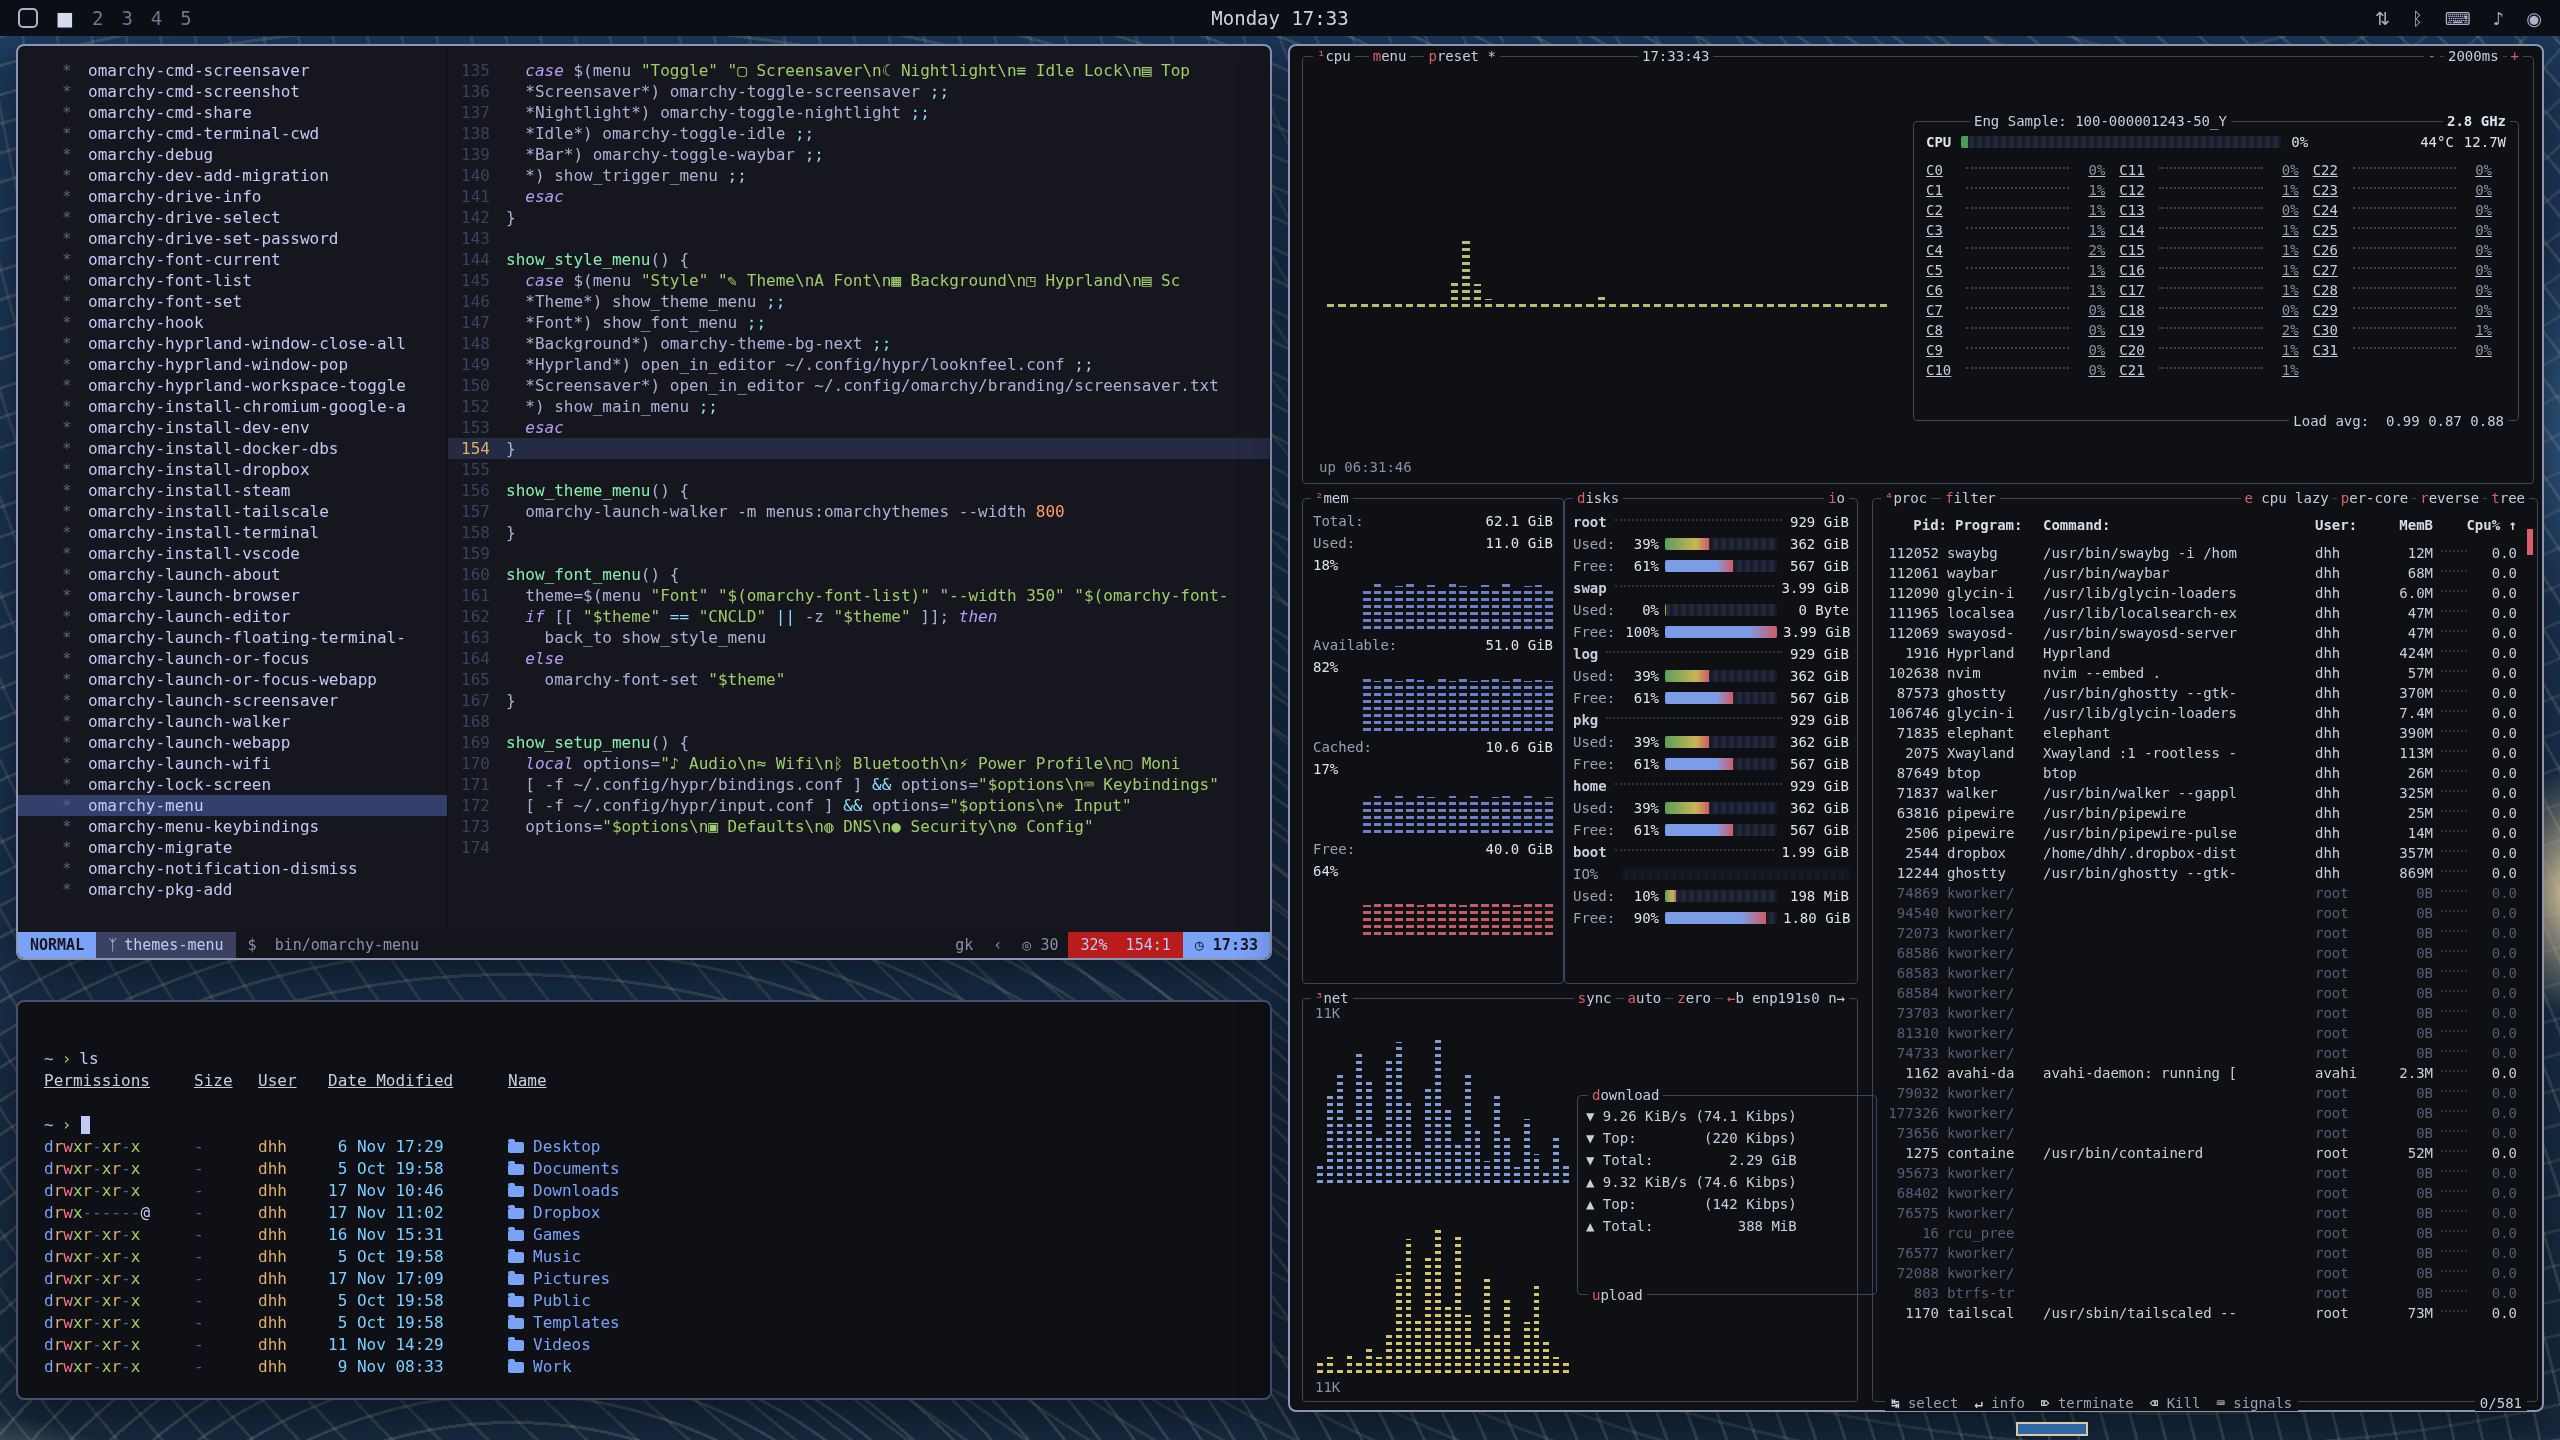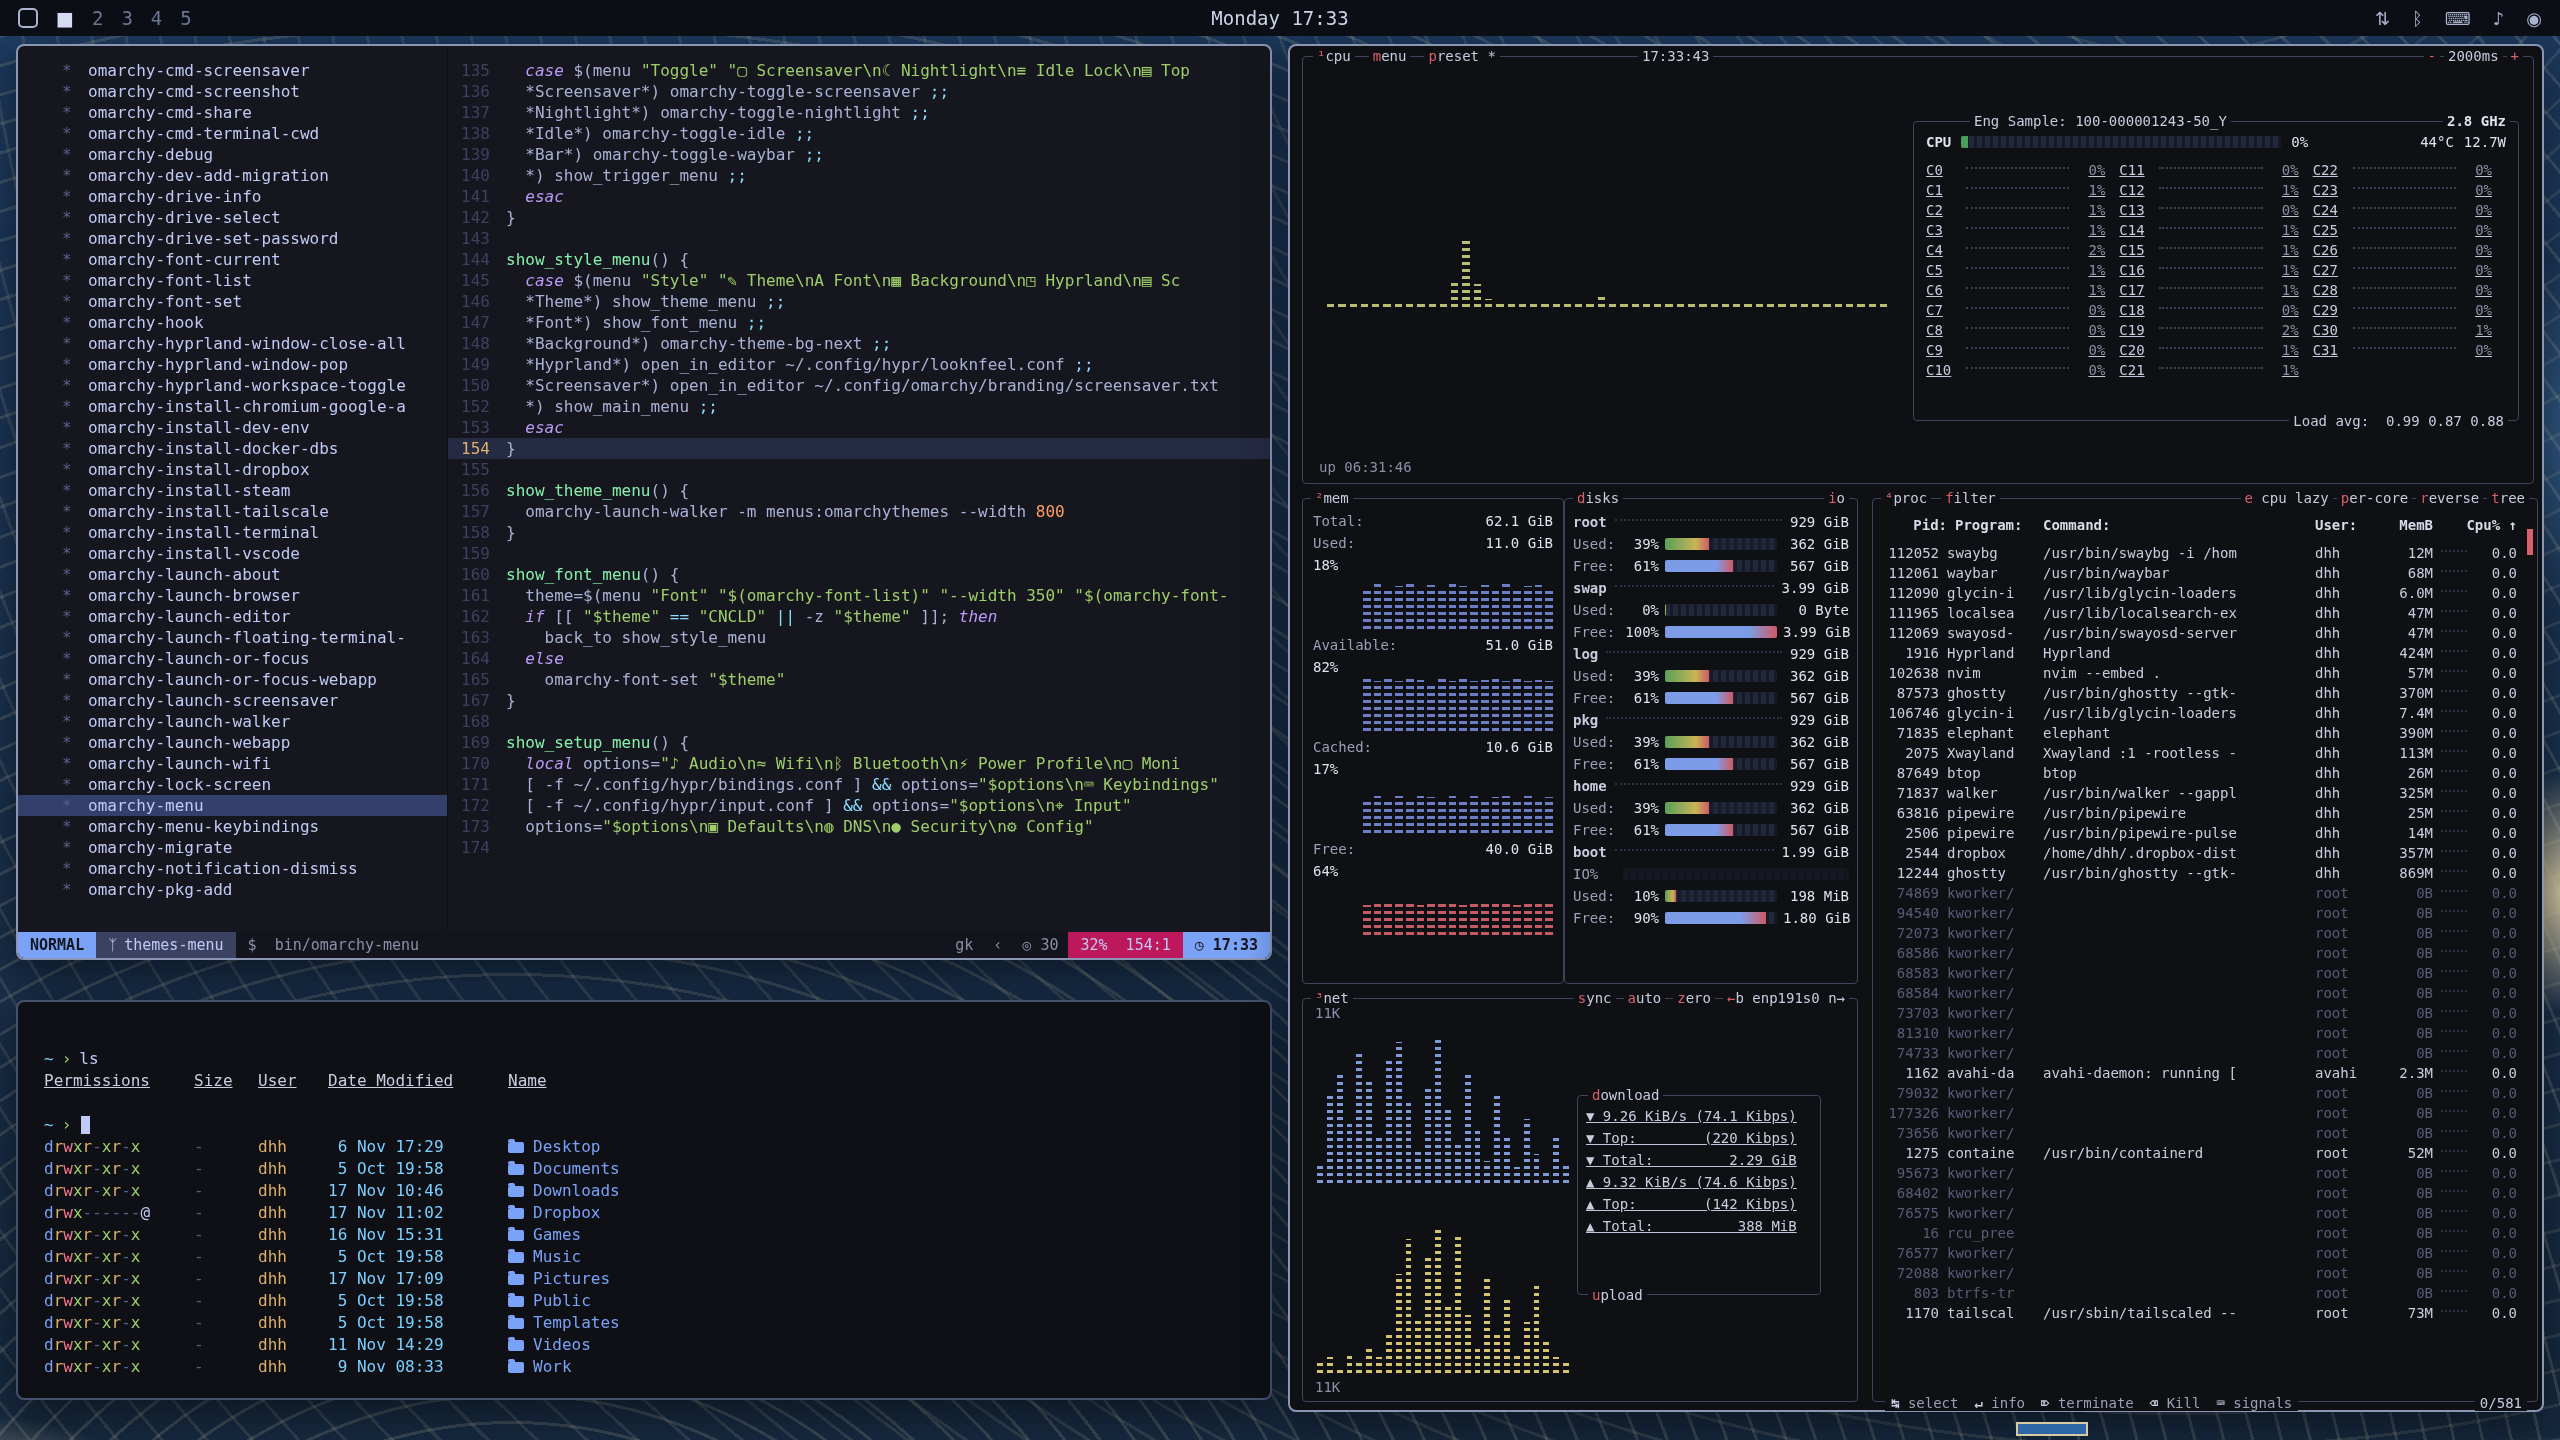--- a/index.html
+++ b/index.html
@@ -61,21 +61,21 @@
 
   .nv-status { position:absolute; left:0; right:0; bottom:0; height:26px;
     background:#14141c; display:flex; align-items:stretch; font-size:15px; overflow:hidden;
     border-radius:0 0 6px 6px; }
   .chip { display:flex; align-items:center; padding:0 12px; white-space:pre; }
   .chip-mode { background:#7aa2f7; color:#16161e; font-weight:bold; }
   .chip-branch { background:#3b4261; color:#c0caf5; gap:7px; }
   .chip-file { color:#8a90a8; }
   .st-right { margin-left:auto; display:flex; align-items:stretch; }
   .st-plain { display:flex; align-items:center; padding:0 10px; color:#8a90a8; white-space:pre; }
-  .chip-pos { background:#be185d; color:#c0caf5; }
+  .chip-pos { background:#b91c1c; color:#c0caf5; }
   .chip-time { background:#7aa2f7; color:#16161e; font-weight:bold; }
 
   
   .term { left:16px; top:1000px; width:1256px; height:400px; background:#0e1016; }
   .term-body { padding:46px 26px 10px 26px; font-size:16px; line-height:22px; }
   .tline { white-space:pre; height:22px; display:flex; align-items:center; }
   .tprompt-path { color:#7dcfff; }
   .tprompt-char { color:#9ece6a; padding:0 8px 0 8px; }
   .tcmd { color:#c0caf5; }
   .trow, .thead { display:grid; grid-template-columns:150px 64px 70px 180px 1fr; height:22px; white-space:pre; }
@@ -146,21 +146,21 @@
   .dpct { color:#dfe3ee; width:36px; text-align:right; }
   .disk-row .meter { flex:1; }
   .dval { color:#dfe3ee; width:66px; text-align:right; }
 
   .net-box { left:12px; top:952px; width:556px; height:404px; }
   .net-scale-top { position:absolute; left:12px; top:6px; color:#8a90a8; }
   .net-scale-bottom { position:absolute; left:12px; bottom:6px; color:#8a90a8; }
   .graph { position:absolute; display:flex; align-items:flex-end; gap:4px; }
   .g-down { left:14px; top:24px; width:252px; height:160px; }
   .g-up { left:14px; top:214px; width:252px; height:160px; }
-  .netstats { left:274px; top:96px; width:244px; height:200px; padding:12px 8px;text-decoration:underline; }
+  .netstats { left:274px; top:96px; width:300px; height:200px; padding:12px 8px; }
   .nsrow { white-space:pre; height:22px; color:#c9cede; }
   .ns-upload-label { position:absolute; bottom:-9px; left:10px; top:auto; }
 
   .proc-box { left:582px; top:452px; width:666px; height:904px; }
   .proc-head { position:absolute; top:18px; left:10px; right:20px; display:grid;
     grid-template-columns:64px 96px 1fr 60px 58px 84px; color:#d8dce8; font-weight:bold; white-space:pre; }
   .proc-head .ph-r { text-align:right; }
   .proc-rows { position:absolute; top:44px; left:10px; right:20px; bottom:18px; overflow:hidden; }
   .prow { display:grid; grid-template-columns:64px 96px 1fr 60px 58px 40px 44px;
     height:20px; align-items:center; white-space:pre; overflow:hidden; color:#c9cede; }

